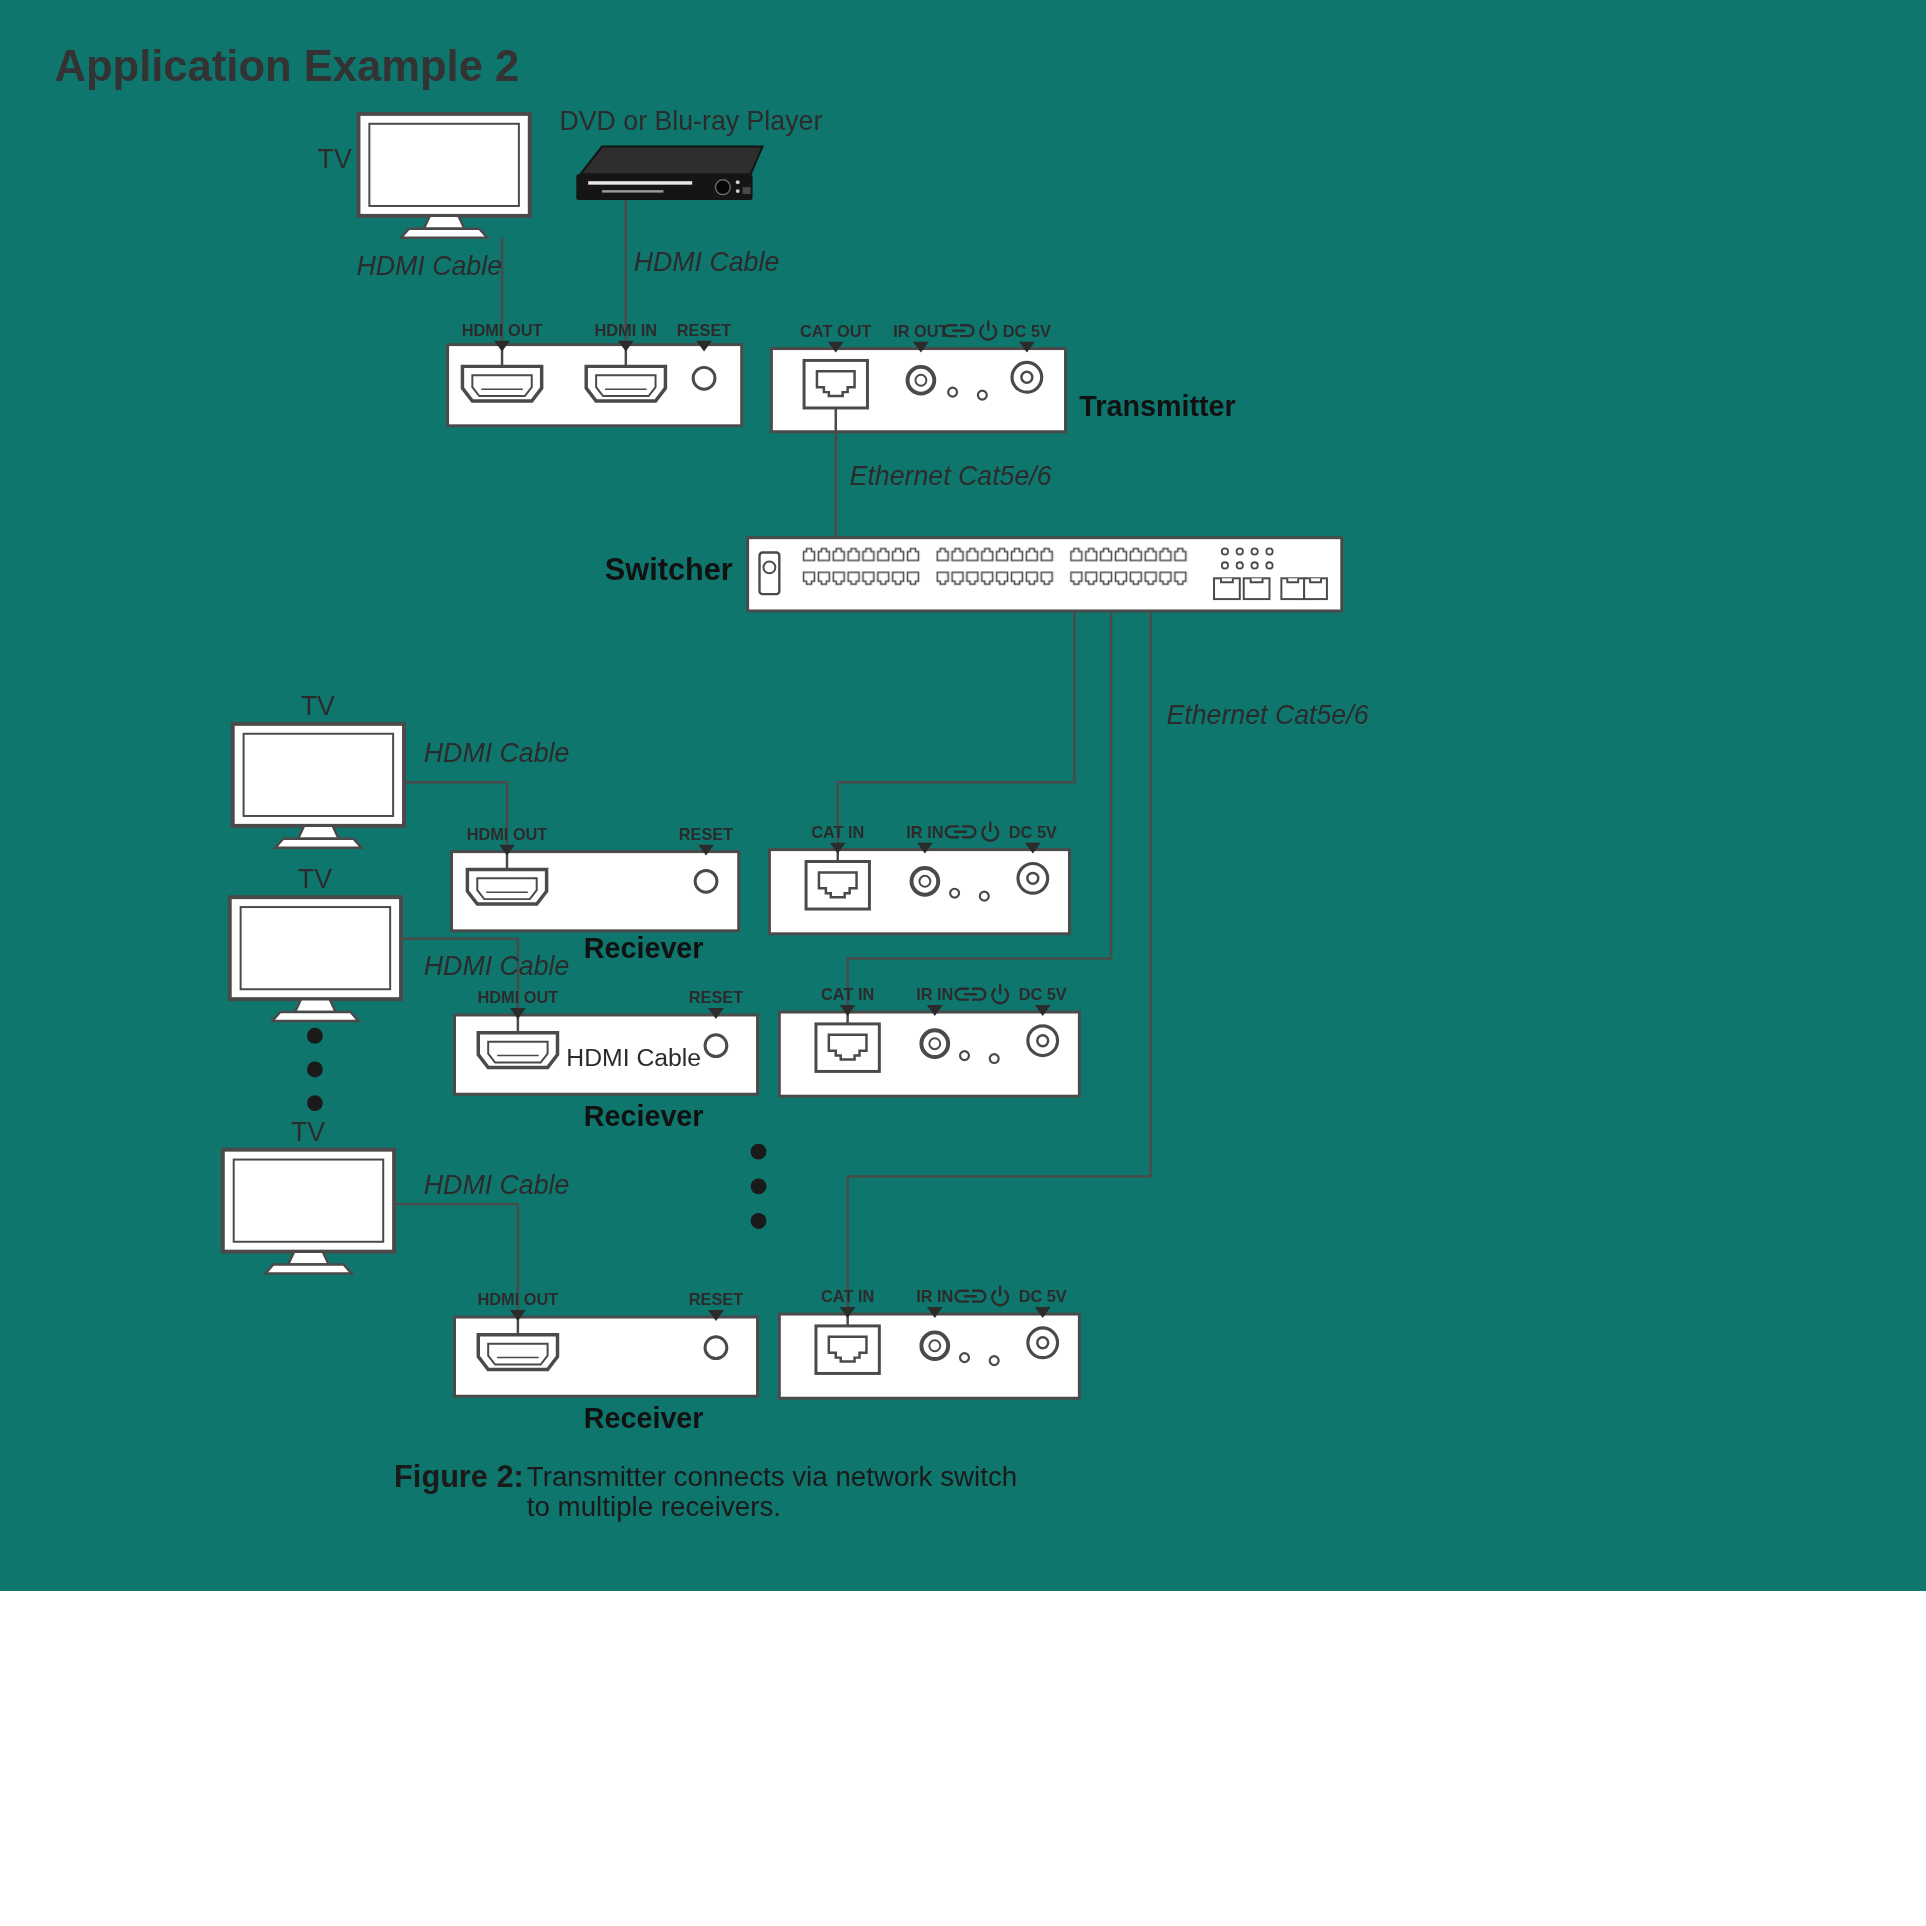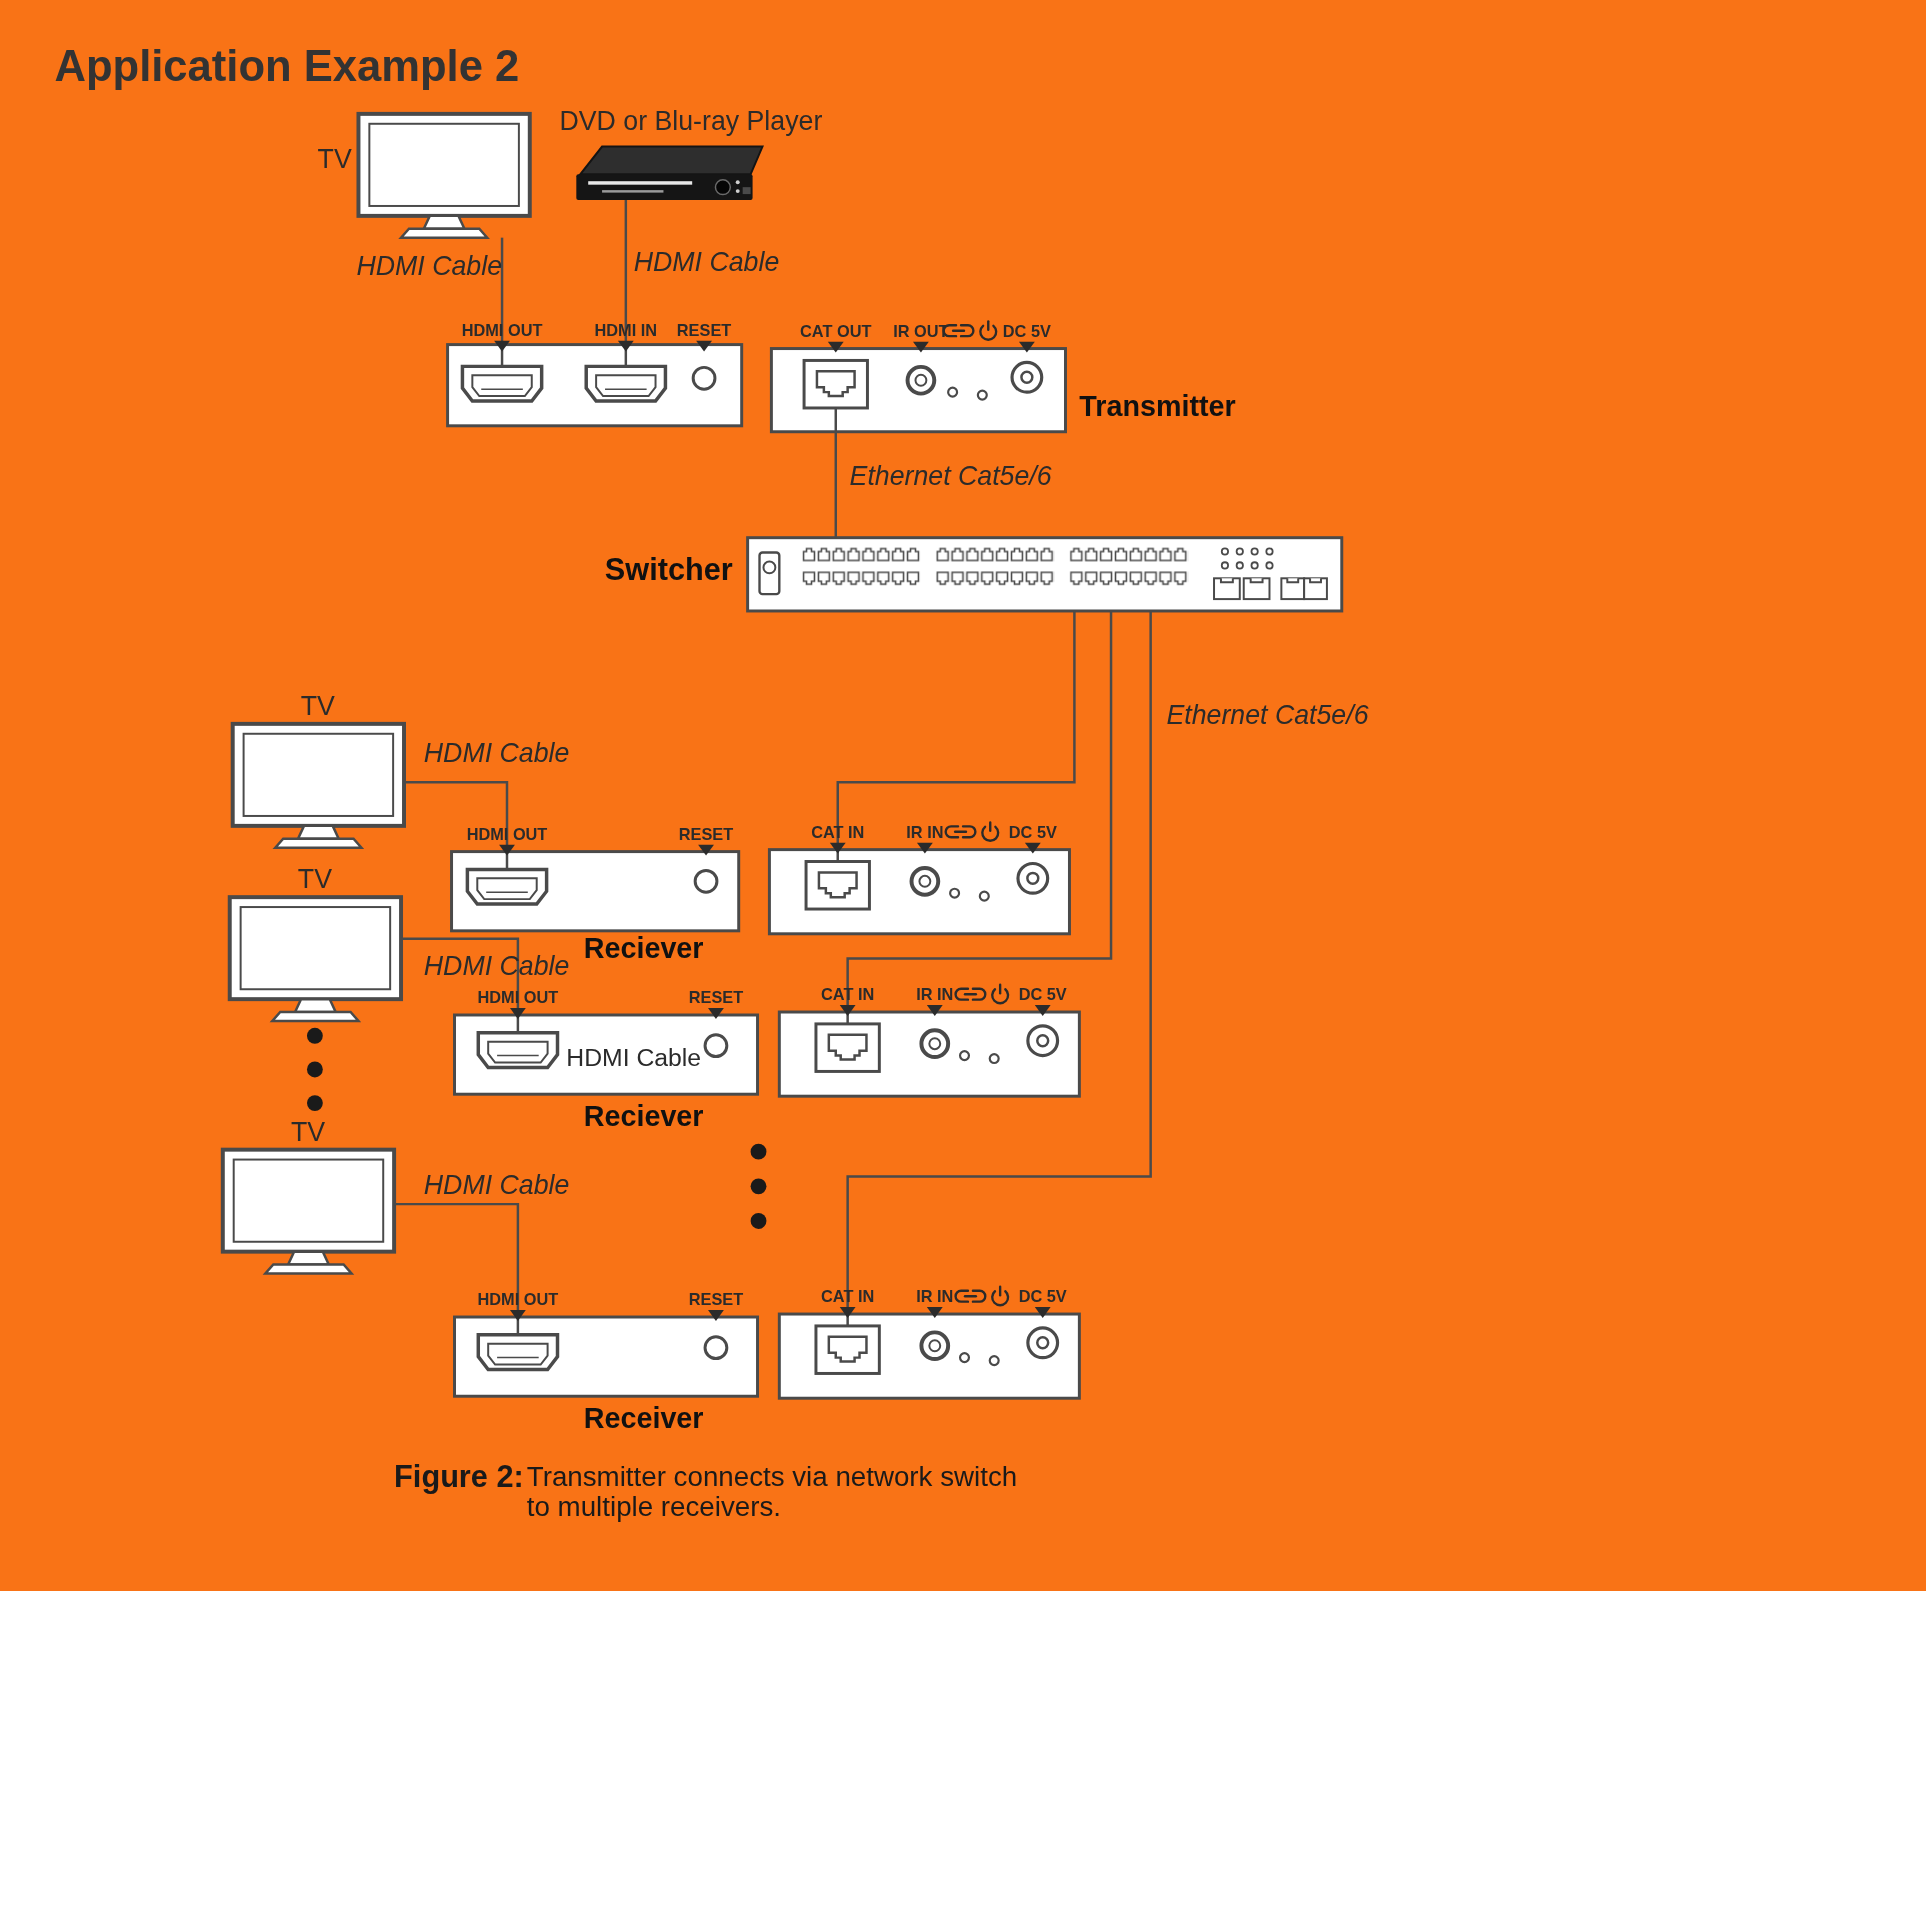--- a/index.html
+++ b/index.html
@@ -1,16 +1,16 @@
 <!DOCTYPE html>
 <html><head>
 <meta charset="utf-8">
 <style>
   html,body{margin:0;padding:0;background:#ffffff;}
-  .stage{width:1927px;height:1591px;position:relative;background:#f97316;font-family:"Liberation Sans",sans-serif;text-decoration:underline;}
+  .stage{width:1927px;height:1591px;position:relative;background:#0f766e;font-family:"Liberation Sans",sans-serif;text-decoration:underline;}
   svg{display:block;}
   text{fill:#2b2b2b;font-family:"Liberation Sans",sans-serif;}
   .title{font-size:44px;font-weight:700;fill:#333333;}
   .devlabel{font-size:27px;fill:#2b2b2b;}
   .cable{font-size:27px;font-style:italic;fill:#2b2b2b;}
   .cable-plain{font-size:25px;fill:#2b2b2b;}
   .port{font-size:16.5px;font-weight:700;fill:#2b2b2b;}
   .devname{font-size:29px;font-weight:700;fill:#111111;}
   .figlabel{font-size:31px;font-weight:600;fill:#1a1a1a;}
   .figtext{font-size:28px;fill:#1a1a1a;}

